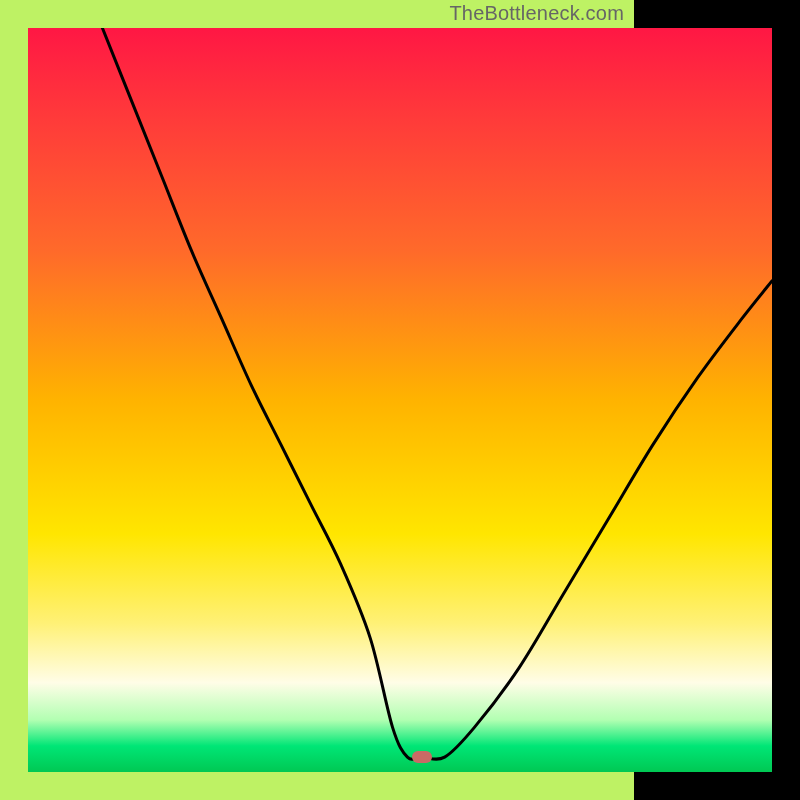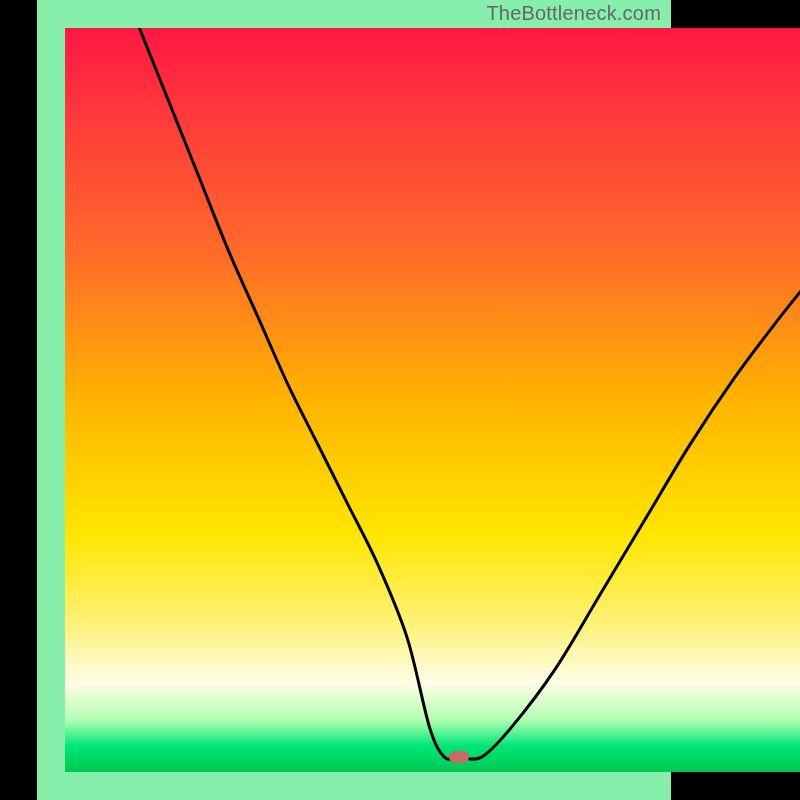--- a/index.html
+++ b/index.html
@@ -8,22 +8,21 @@
     width: 800px;
     height: 800px;
     background: #000;
     overflow: hidden;
     font-family: Arial, Helvetica, sans-serif;
   }
   .stage {
     position: relative;
     width: 634px;
     height: 800px;
-    background: #86efac;
-    margin-left: 37px;
+    background: #bef264;
   }
   .watermark {
     position: absolute;
     top: 2px;
     right: 10px;
     color: #666;
     font-size: 20px;
     font-weight: 500;
     letter-spacing: 0.2px;
     z-index: 5;

